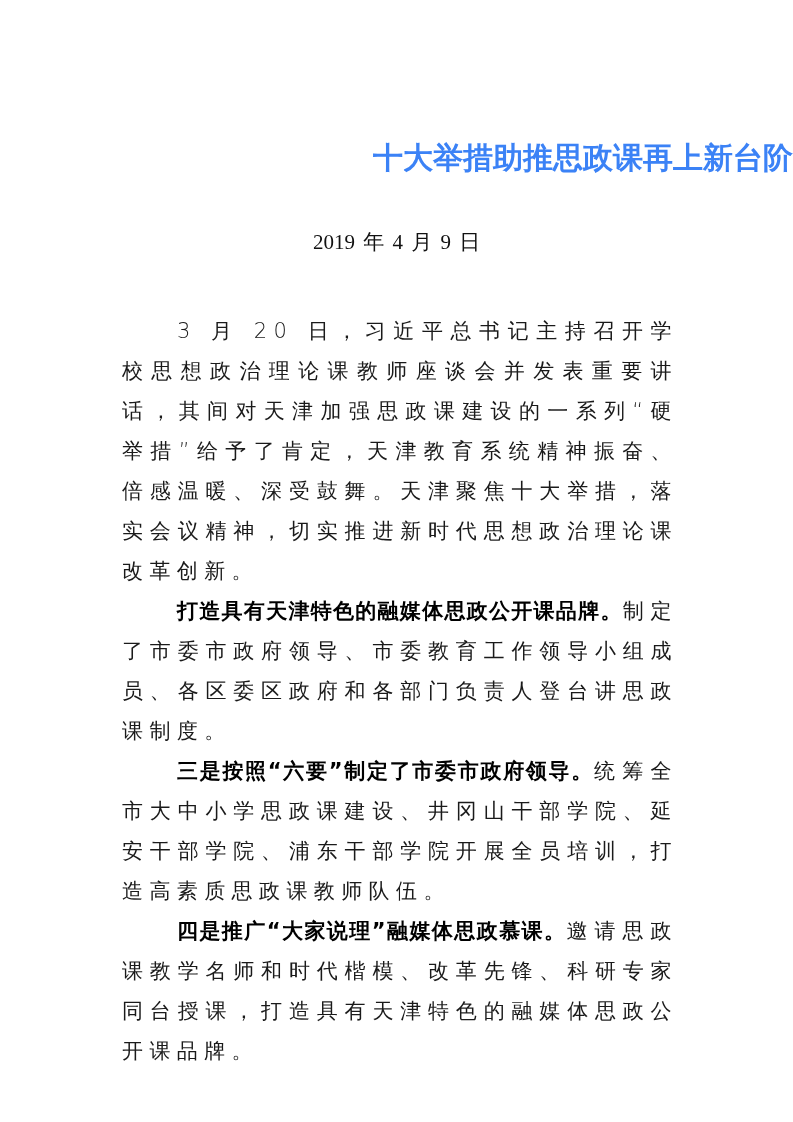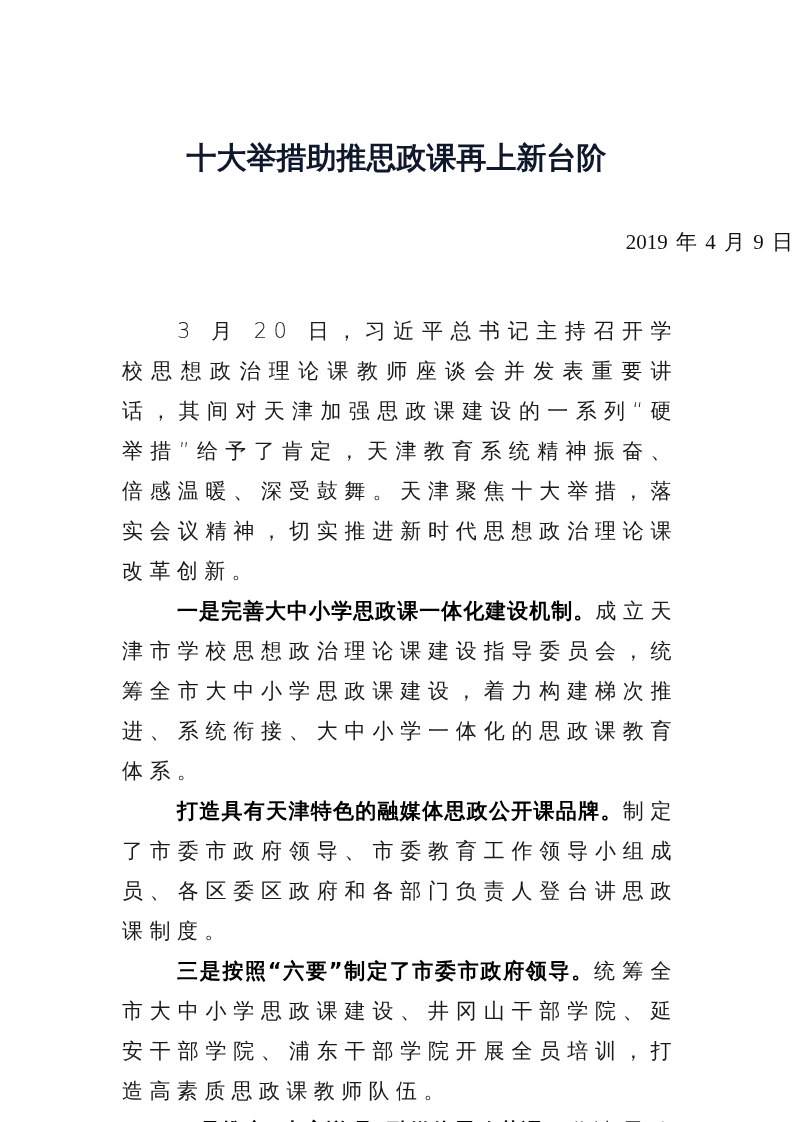--- a/index.html
+++ b/index.html
@@ -19,43 +19,43 @@
       position: absolute;
       left: 0; top: 0;
       width: 793px;
       height: 1122px;
       background: #ffffff;
     }
     .title {
       position: absolute;
       left: 0; right: 0;
       top: 138px;
-      text-align: center;
+      text-align: right;
       font-family: "DejaVu Sans", "Liberation Sans", sans-serif;
       font-weight: bold;
       font-size: 30px;
       line-height: 40px;
       letter-spacing: 0px;
-      color: #0f172a;
+      color: #3b82f6;
     }
     .author {
       position: absolute;
       left: 0; right: 0;
       top: 186px;
       text-align: center;
       font-size: 19px;
       line-height: 26px;
       letter-spacing: 5px;
       color: #222222;
     }
     .date {
       position: absolute;
       left: 0; right: 0;
       top: 228px;
-      text-align: right;
+      text-align: center;
       font-family: "Liberation Serif", "DejaVu Serif", serif;
       font-size: 21px;
       line-height: 28px;
       word-spacing: 3px;
       color: #111111;
     }
     .body-text {
       position: absolute;
       left: 122px;
       top: 311px;
@@ -81,21 +81,20 @@
 </head>
 <body>
 
 <div class="page">
   <div class="title">十大举措助推思政课再上新台阶</div>
   <div class="date">2019 年 4 月 9 日</div>
 
   <div class="body-text">
     <p class="para">3 月 20 日，习近平总书记主持召开学校思想政治理论课教师座谈会并发表重要讲话，其间对天津加强思政课建设的一系列“硬举措”给予了肯定，天津教育系统精神振奋、倍感温暖、深受鼓舞。天津聚焦十大举措，落实会议精神，切实推进新时代思想政治理论课改革创新。</p>
 
-    <p class="para"><span class="lead">一是完善大中小学思政课一体化建设机制。</span><span>成立天津市学校思想政治理论课建设指导委员会，统筹全市大中小学思政课建设，着力构建梯次推进、系统衔接、大中小学一体化的思政课教育体系。</span></p>
 
     <p class="para"><span class="lead">打造具有天津特色的融媒体思政公开课品牌。</span><span>制定了市委市政府领导、市委教育工作领导小组成员、各区委区政府和各部门负责人登台讲思政课制度。</span></p>
 
     <p class="para"><span class="lead">三是按照“六要”制定了市委市政府领导。</span><span>统筹全市大中小学思政课建设、井冈山干部学院、延安干部学院、浦东干部学院开展全员培训，打造高素质思政课教师队伍。</span></p>
 
     <p class="para"><span class="lead">四是推广“大家说理”融媒体思政慕课。</span><span>邀请思政课教学名师和时代楷模、改革先锋、科研专家同台授课，打造具有天津特色的融媒体思政公开课品牌。</span></p>
 
   </div>
 </div>
 

